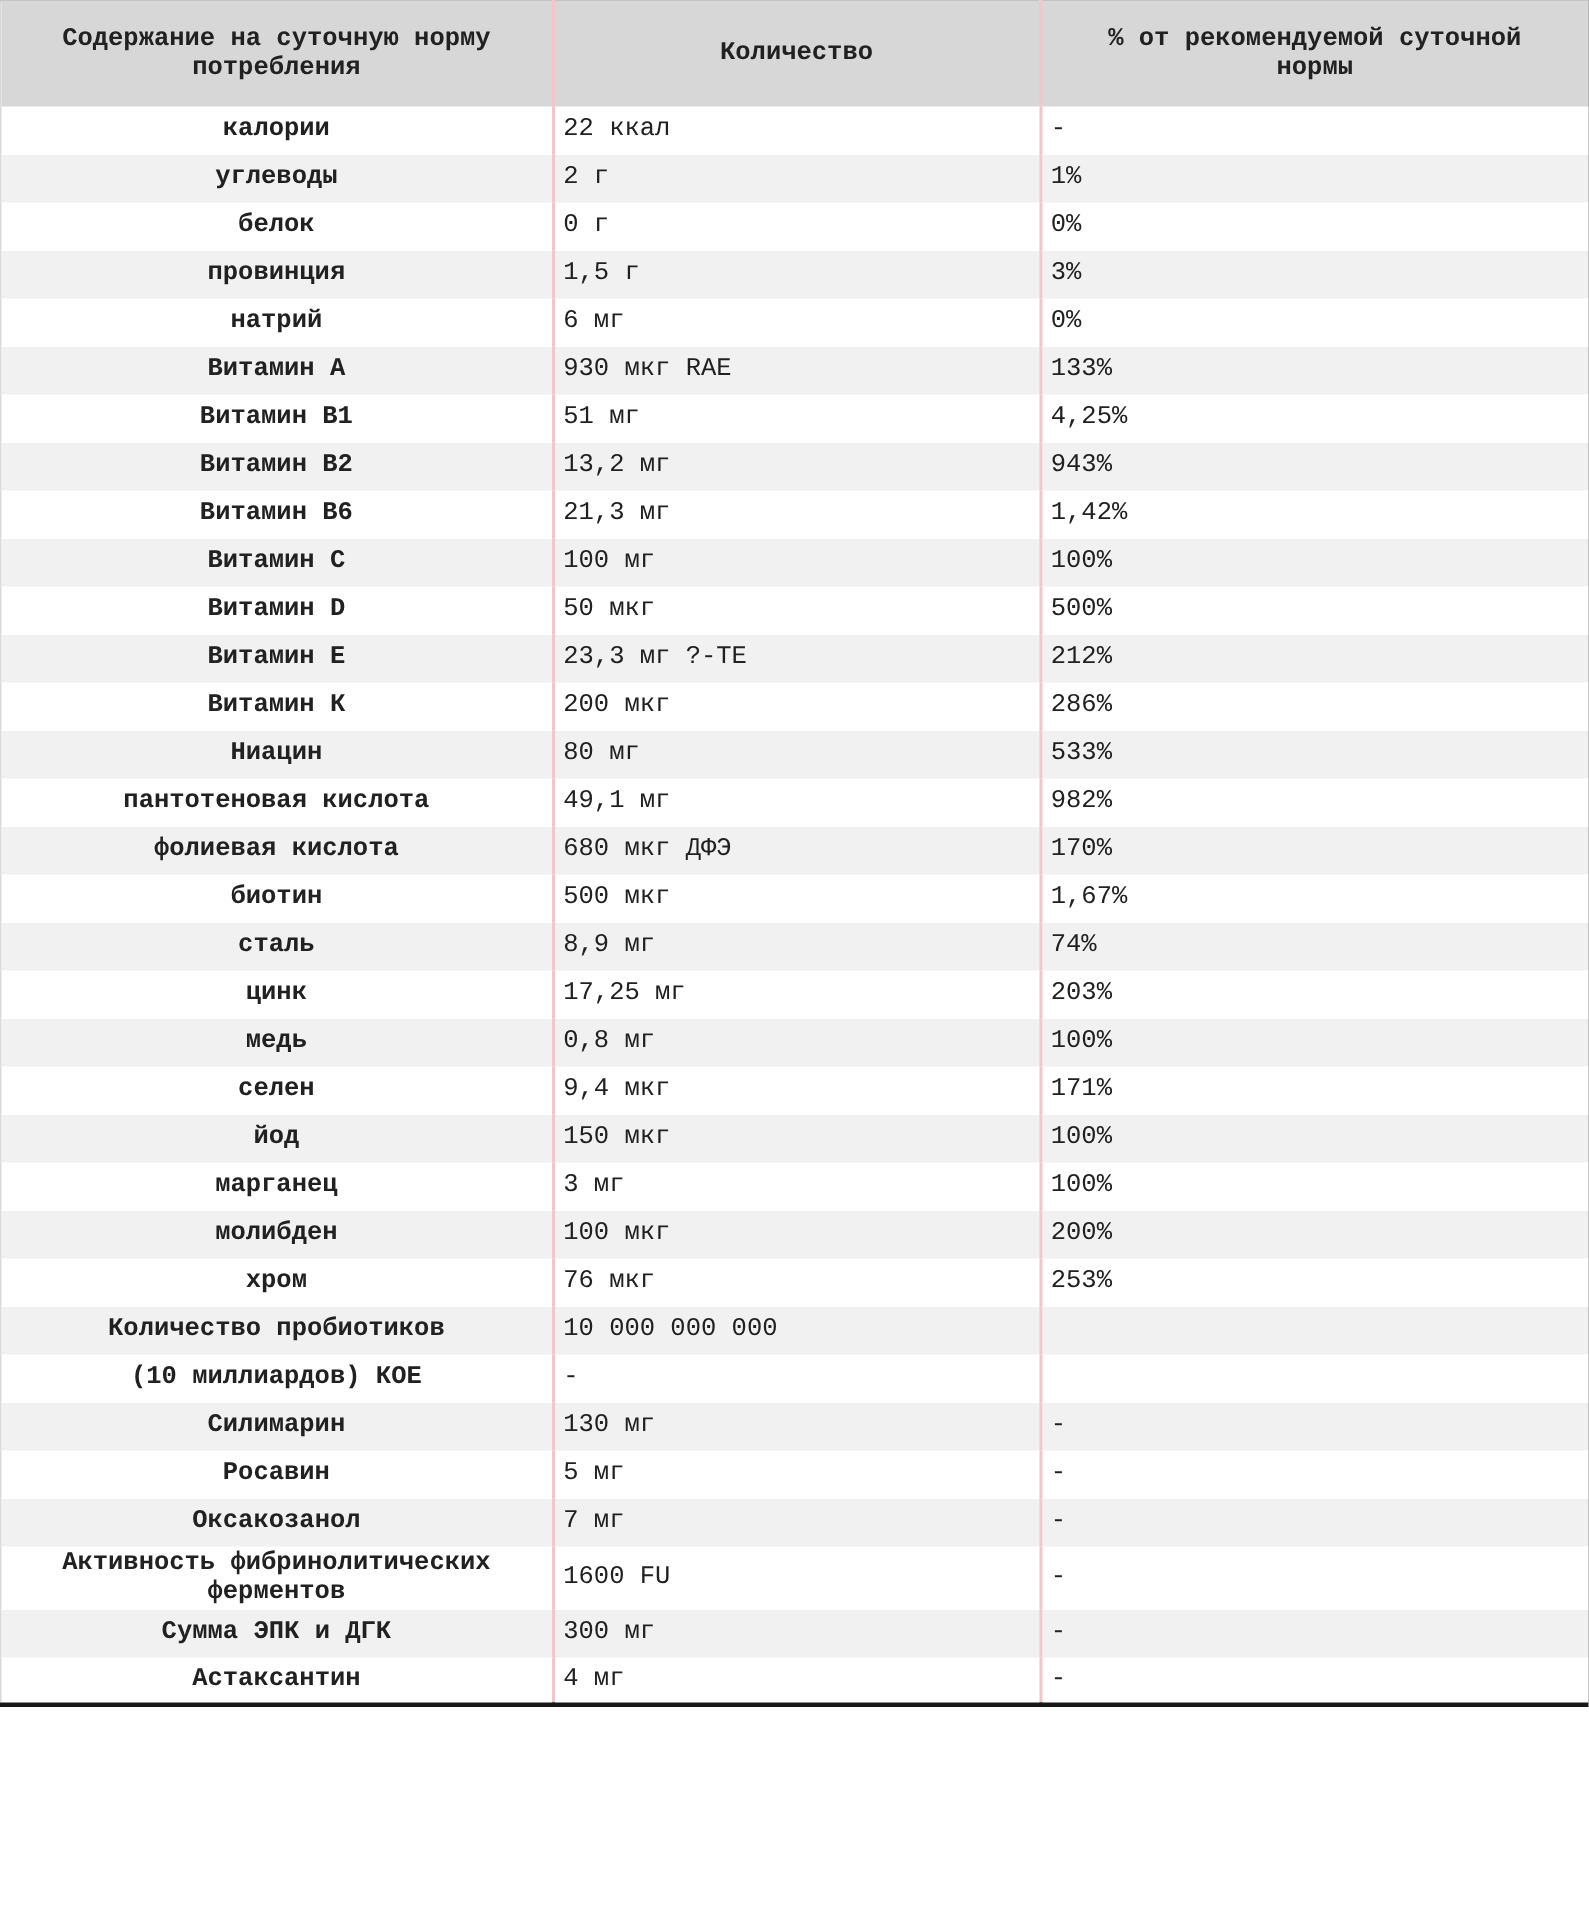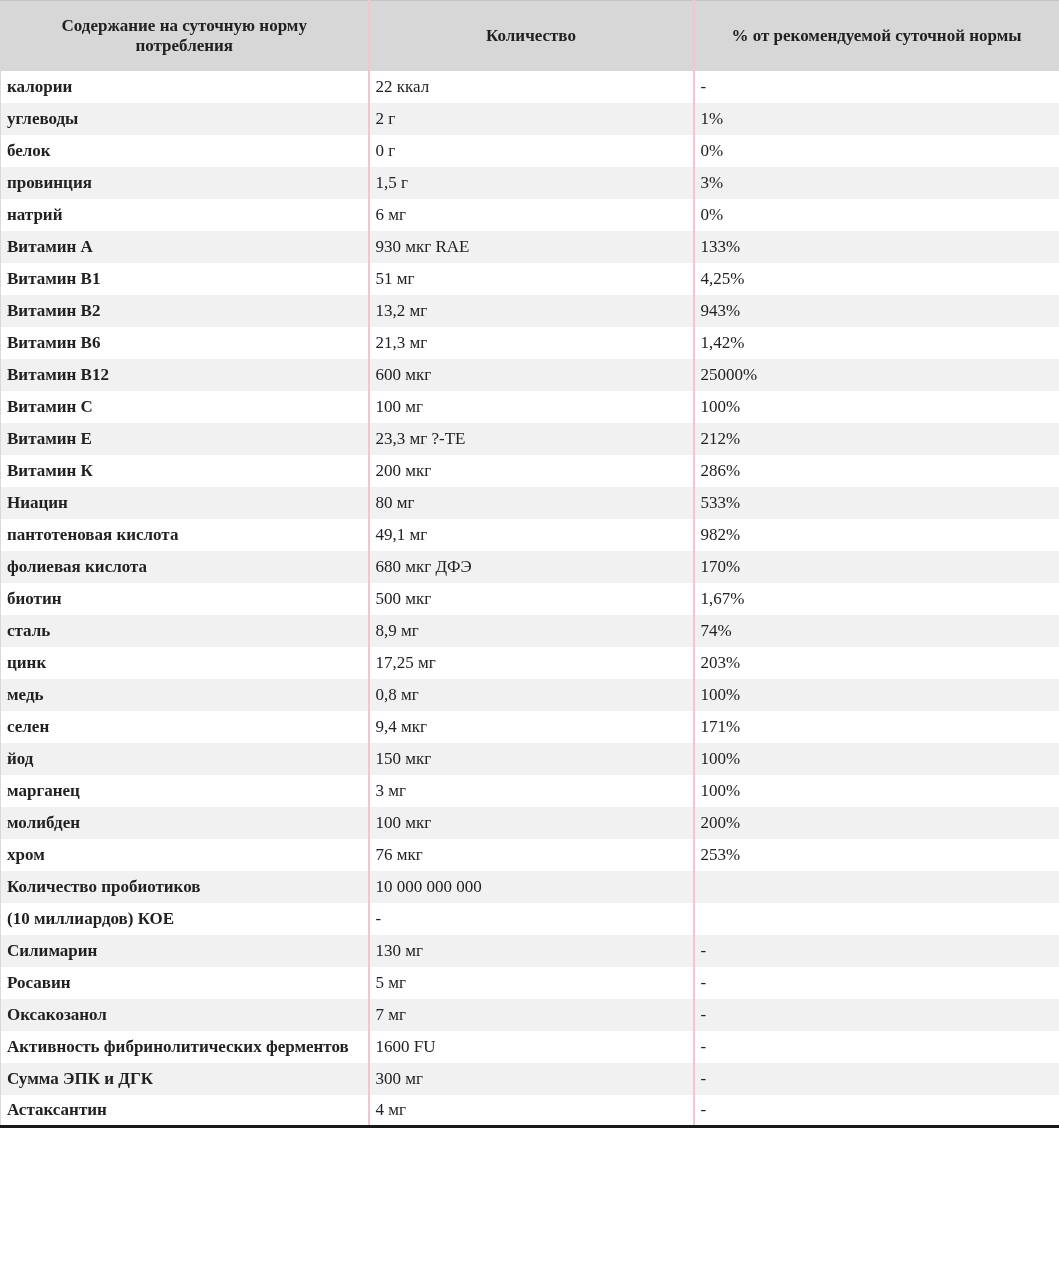--- a/index.html
+++ b/index.html
@@ -21,20 +21,21 @@
   }
   table.nutrition{
     width:1059px;
     border-collapse:collapse;
     table-layout:fixed;
     border-top:1px solid var(--top-border);
     border-left:1px solid var(--left-border);
     border-right:2px solid var(--frame-dark);
     border-bottom:3px solid var(--frame-dark);
     box-sizing:border-box;
+    font-family:Liberation Mono, monospace;
   }
   col.c1{width:368px;}
   col.c2{width:325px;}
   col.c3{width:366px;}
   thead th{
     background:var(--header-bg);
     height:70px;
     font-size:17px;
     font-weight:bold;
     text-align:center;
@@ -50,21 +51,21 @@
     padding:2px 6px;
     vertical-align:middle;
     box-sizing:border-box;
     overflow:hidden;
     white-space:normal;
   }
   tbody tr{height:32px;background:var(--row-white);}
   tbody tr:nth-child(even){background:var(--stripe);}
   tbody tr:nth-child(34){height:50px;}
   tbody tr:nth-child(n+35){height:35px;padding-left:16px;}
-  tbody td.name{font-weight:bold;}
+  tbody td.name{font-weight:bold;text-align:center;}
 </style>
 </head>
 <body>
 
 <table class="nutrition">
   <colgroup>
     <col class="c1">
       <col class="c2">
       <col class="c3">
   </colgroup>
@@ -115,28 +116,28 @@
         <td class="name">Витамин B2</td>
         <td class="amount">13,2 мг</td>
         <td class="percent">943%</td>
       </tr>
       <tr>
         <td class="name">Витамин B6</td>
         <td class="amount">21,3 мг</td>
         <td class="percent">1,42%</td>
       </tr>
       <tr>
-        <td class="name">Витамин B12</td>
-        <td class="amount">600 мкг</td>
-        <td class="percent">25000%</td>
-      </tr>
-      <tr>
         <td class="name">Витамин C</td>
         <td class="amount">100 мг</td>
         <td class="percent">100%</td>
+      </tr>
+      <tr>
+        <td class="name">Витамин D</td>
+        <td class="amount">50 мкг</td>
+        <td class="percent">500%</td>
       </tr>
       <tr>
         <td class="name">Витамин E</td>
         <td class="amount">23,3 мг ?-ТЕ</td>
         <td class="percent">212%</td>
       </tr>
       <tr>
         <td class="name">Витамин К</td>
         <td class="amount">200 мкг</td>
         <td class="percent">286%</td>

